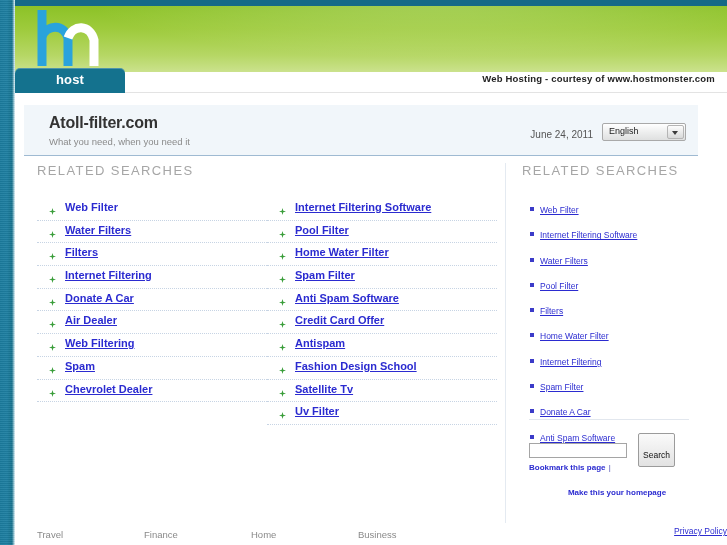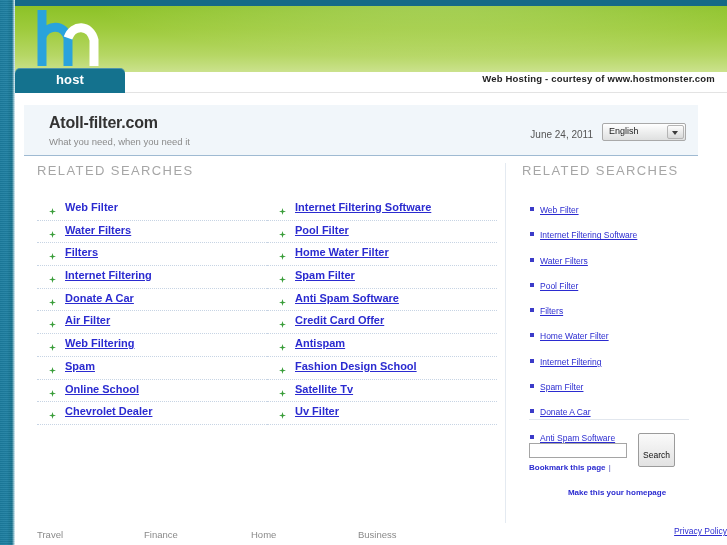--- a/index.html
+++ b/index.html
@@ -207,45 +207,37 @@
                 </svg>
             </span>
             <a href="#">Donate A Car</a>
           </div>
           <div class="rs-item">
             <span class="star">
               <svg width="7" height="7" viewBox="0 0 10 10">
                   <path d="M5 0 L6.1 3.9 L10 5 L6.1 6.1 L5 10 L3.9 6.1 L0 5 L3.9 3.9 Z" fill="#3a9e3a"></path>
                 </svg>
             </span>
-            <a href="#">Air Filter</a>
+            <a href="#">Air Dealer</a>
           </div>
           <div class="rs-item">
             <span class="star">
               <svg width="7" height="7" viewBox="0 0 10 10">
                   <path d="M5 0 L6.1 3.9 L10 5 L6.1 6.1 L5 10 L3.9 6.1 L0 5 L3.9 3.9 Z" fill="#3a9e3a"></path>
                 </svg>
             </span>
             <a href="#">Web Filtering</a>
           </div>
           <div class="rs-item">
             <span class="star">
               <svg width="7" height="7" viewBox="0 0 10 10">
                   <path d="M5 0 L6.1 3.9 L10 5 L6.1 6.1 L5 10 L3.9 6.1 L0 5 L3.9 3.9 Z" fill="#3a9e3a"></path>
                 </svg>
             </span>
             <a href="#">Spam</a>
-          </div>
-          <div class="rs-item">
-            <span class="star">
-              <svg width="7" height="7" viewBox="0 0 10 10">
-                  <path d="M5 0 L6.1 3.9 L10 5 L6.1 6.1 L5 10 L3.9 6.1 L0 5 L3.9 3.9 Z" fill="#3a9e3a"></path>
-                </svg>
-            </span>
-            <a href="#">Online School</a>
           </div>
           <div class="rs-item">
             <span class="star">
               <svg width="7" height="7" viewBox="0 0 10 10">
                   <path d="M5 0 L6.1 3.9 L10 5 L6.1 6.1 L5 10 L3.9 6.1 L0 5 L3.9 3.9 Z" fill="#3a9e3a"></path>
                 </svg>
             </span>
             <a href="#">Chevrolet Dealer</a>
           </div>
         </div>

